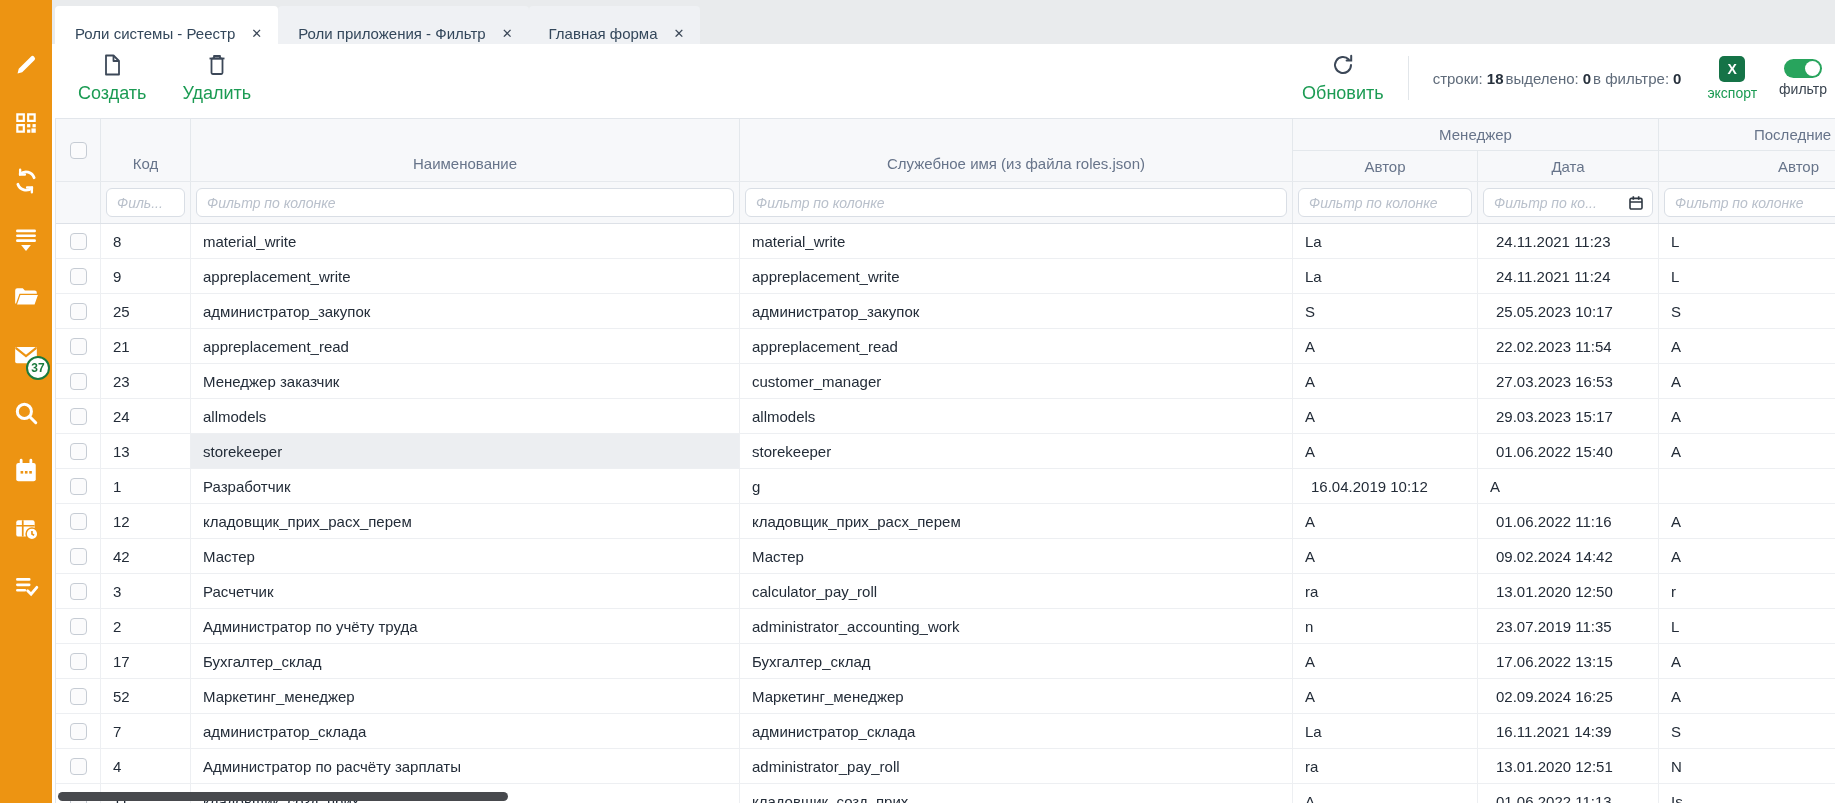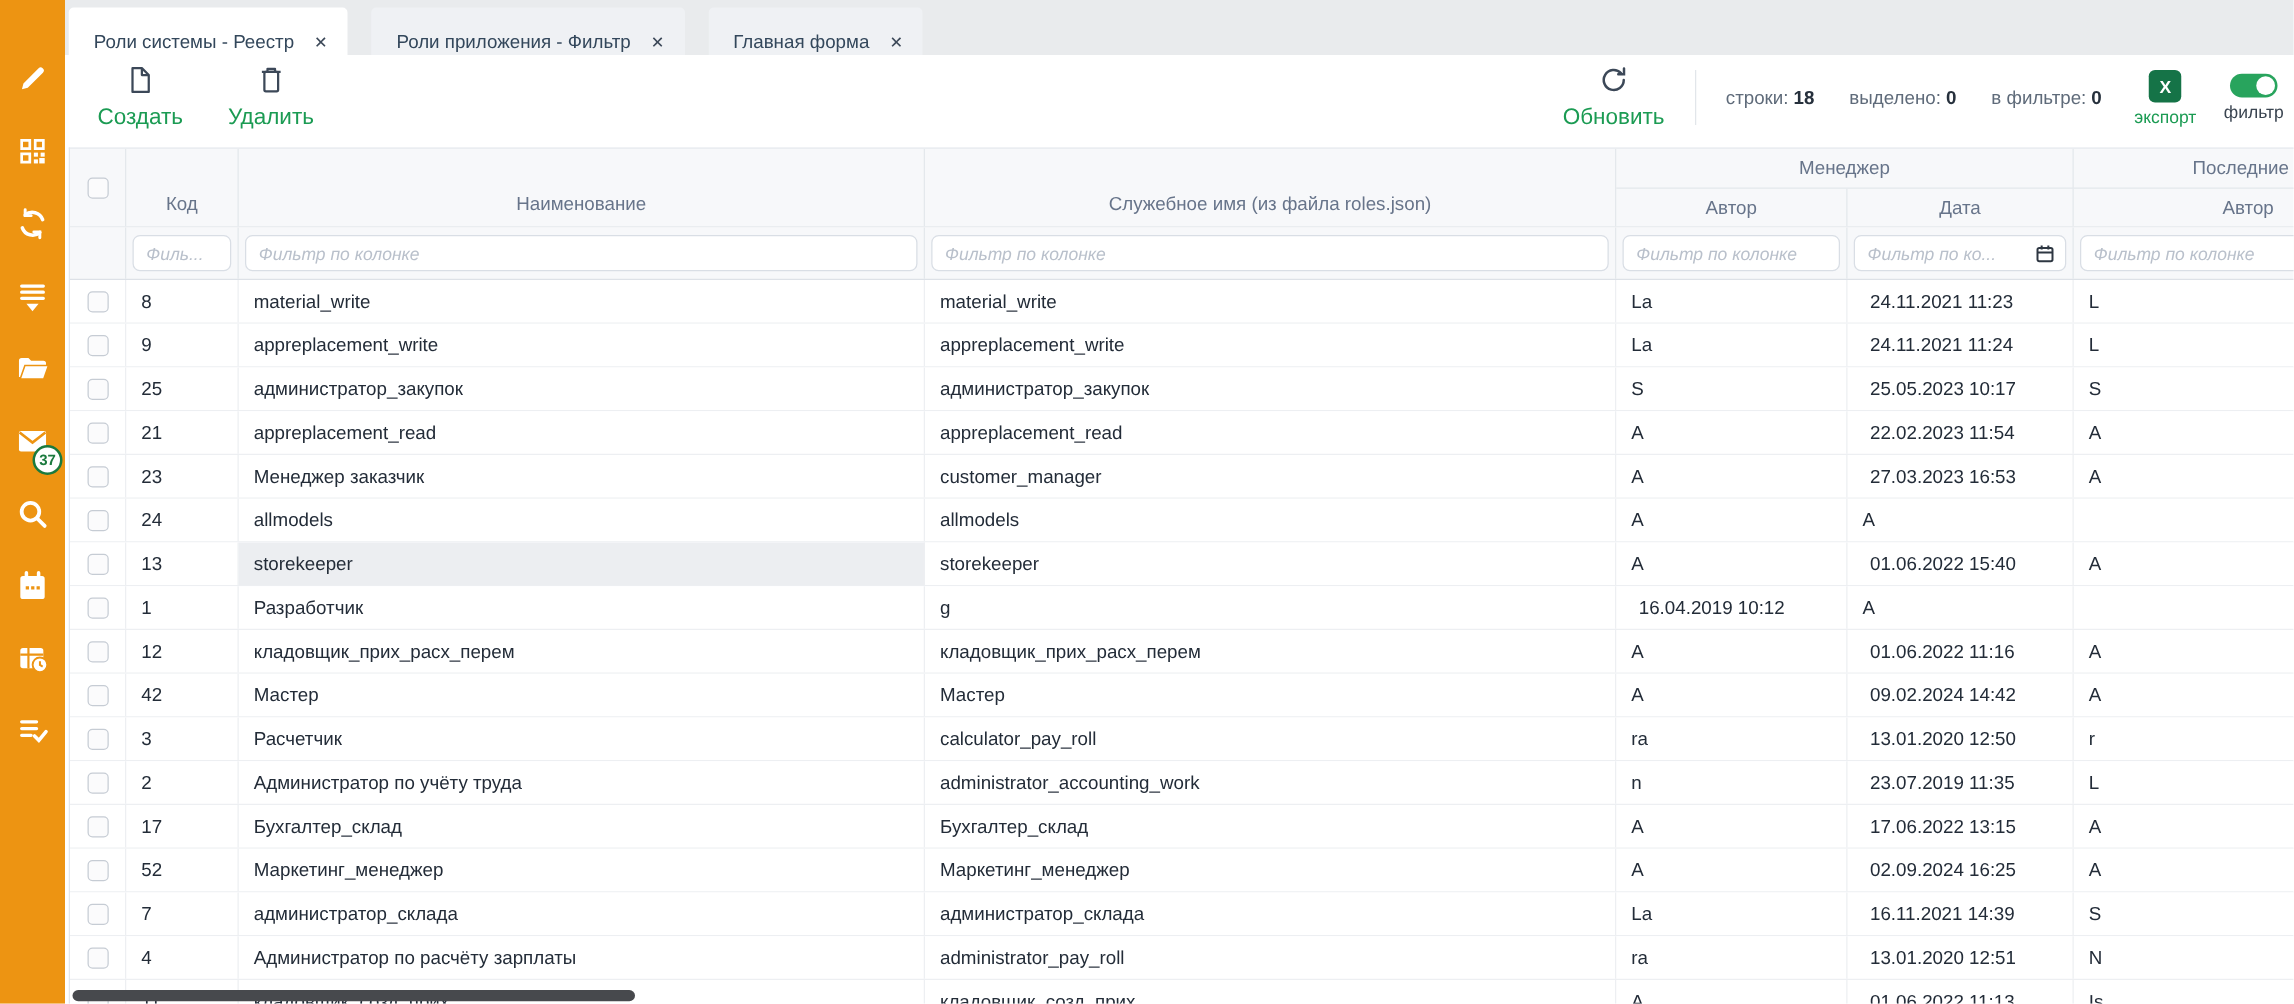--- a/index.html
+++ b/index.html
@@ -3,49 +3,49 @@
 <meta charset="utf-8">
 <style>
   * { box-sizing: border-box; margin: 0; padding: 0; }
   html,body { width:1835px; height:803px; overflow:hidden; }
   body { font-family:"Liberation Sans", sans-serif; background:#fff; display:flex; }
 
   
   .sidebar { width:52px; height:803px; background:#ED9412; flex:0 0 52px;
              display:flex; flex-direction:column; align-items:center;
              padding-top:52px; gap:31px; }
-  .side-item { width:28px; height:27px; display:flex; align-items:center; justify-content:center;
+  .side-item { width:28px; height:27px; display:flex; align-items:flex-start; justify-content:center;
                position:relative; cursor:pointer; }
   .side-item svg { width:26px; height:26px; }
   .badge { position:absolute; right:-10px; bottom:-11px; width:24px; height:24px;
            background:#fff; border:2px solid #1B7A3E; border-radius:50%;
            color:#1B7A3E; font-size:12px; font-weight:bold;
            display:flex; align-items:center; justify-content:center; }
 
   
   .main { flex:1; display:flex; flex-direction:column; min-width:0; }
 
   
   .tabbar { height:44px; background:#E9EBED; display:flex; align-items:flex-end; padding-left:3px; }
   .tab { height:38px; display:flex; align-items:center; padding:16px 16px 0 20px;
-         font-size:15px; color:#33475B; background:#EFF1F4; margin-right:19px;
+         font-size:15px; color:#33475B; background:#EFF1F4; margin-right:0;
          border-radius:4px 4px 0 0; cursor:pointer; white-space:nowrap; }
   .tab.active { background:#fff; }
   .tab .x { margin-left:16px; font-size:13px; color:#3C4858; cursor:pointer; }
 
   
   .toolbar { height:68px; background:#fff; display:flex; align-items:center;
              padding:0 6px 0 26px; }
   .tbtn { display:flex; flex-direction:column; align-items:center; justify-content:center;
           margin-right:36px; cursor:pointer; }
   .tbtn svg { width:24px; height:24px; }
   .tbtn .lbl { font-size:18px; color:#1B9B53; margin-top:2px; }
   .spacer { flex:1; }
   .vsep { width:1px; height:44px; background:#E2E6EA; margin:0 24px; }
-  .stats { display:flex; gap:28px; font-size:15px; color:#5F6B7A; white-space:nowrap; }
+  .stats { display:flex; gap:2px; font-size:15px; color:#5F6B7A; white-space:nowrap; }
   .stats b { color:#26303C; margin-left:4px; }
   .excel-btn { display:flex; flex-direction:column; align-items:center; margin:0 22px 0 26px; cursor:pointer;}
   .excel-ic { width:26px; height:26px; background:#157347; border-radius:5px; color:#fff;
               font-weight:bold; font-size:14px; display:flex; align-items:center; justify-content:center; }
   .excel-btn .lbl { font-size:14px; color:#1B9B53; margin-top:3px; }
   .toggle-wrap { display:flex; flex-direction:column; align-items:center; margin-right:2px; }
   .toggle { width:38px; height:19px; background:#28A45D; border-radius:10px; position:relative; cursor:pointer; }
   .toggle .knob { position:absolute; right:2px; top:2px; width:15px; height:15px; background:#fff; border-radius:50%; }
   .toggle-wrap .lbl { font-size:14px; color:#3A4450; margin-top:3px; }
 
@@ -354,20 +354,21 @@
     <div class="td">A</div>
   </div>
         <div class="trow cols">
     <div class="td chk">
             <div class="rowcheck"></div>
           </div>
     <div class="td">24</div>
     <div class="td">allmodels</div>
     <div class="td">allmodels</div>
     <div class="td">A</div>
+    <div class="td date">29.03.2023 15:17</div>
     <div class="td">A</div>
   </div>
         <div class="trow cols">
     <div class="td chk">
             <div class="rowcheck"></div>
           </div>
     <div class="td">13</div>
     <div class="td hl">storekeeper</div>
     <div class="td">storekeeper</div>
     <div class="td">A</div>

